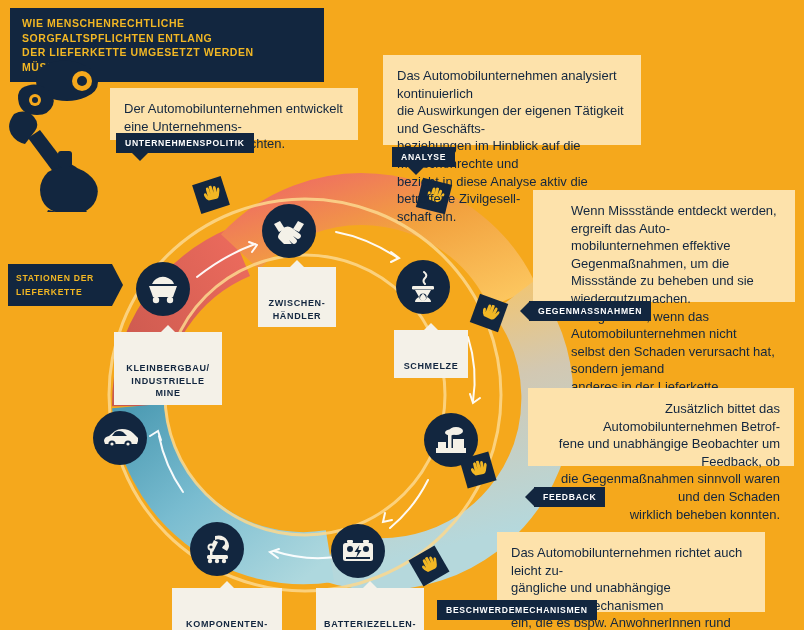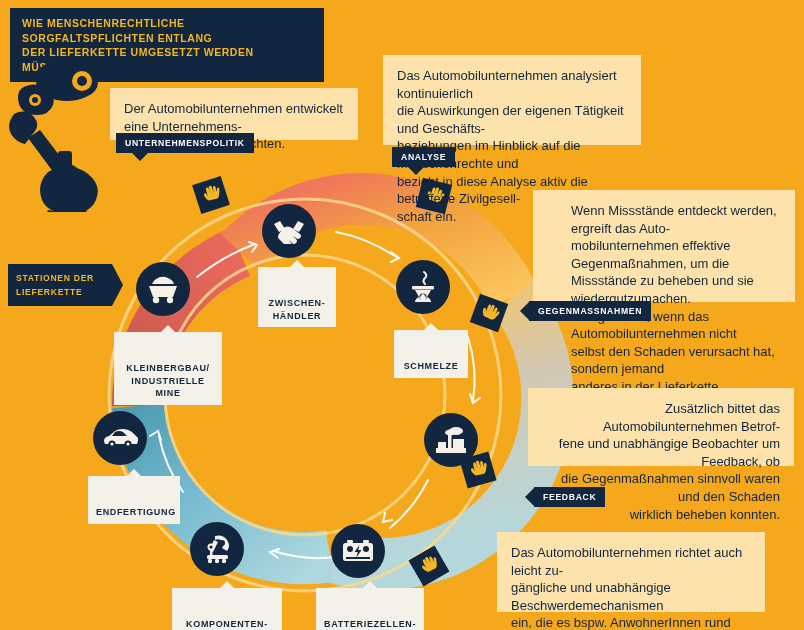--- a/index.html
+++ b/index.html
@@ -360,24 +360,20 @@
         <path d="M13 5 q4-2 8 0 l4 4 H10 z"></path>
         <circle cx="10" cy="17" r="3.6"></circle>
         <circle cx="26" cy="17" r="3.6"></circle>
       </g>
       <g fill="#f4f1e8">
         <circle cx="10" cy="17" r="1.6"></circle>
         <circle cx="26" cy="17" r="1.6"></circle>
       </g>
     </svg>
   </div>
-  <div class="station-label" style="left:88px; top:476px; width:76px;">
-    <span class="up-tail"></span>
-    <span>ENDFERTIGUNG</span>
-  </div>
 
   <div class="hand-badge" style="left:196px; top:180px; transform:rotate(-18deg);">
     <svg width="19" height="19" viewBox="0 0 24 24">
       <path fill="#f2b724" d="M6 20 q-4-4-4.5-9 q-.4-3.5 2-3.5 q2 0 2.4 3 l.6 3 l.5-10.5 q0-3 2.3-3 q2.3 0 2.3 3 l0 8 l.6-10 q0-3 2.3-3 q2.3 0 2.3 3 l0 10 l1.2-7.5 q.5-3 2.7-2.5 q2 .5 1.6 3.5 l-.8 7 l1.8-4.5 q1.2-2.6 3-1.4 q1.7 1.2 .5 3.6 l-3.5 8 q-1.5 3.5-5 3.8 z" transform="scale(0.82) translate(2,1)"></path>
     </svg>
   </div>
   <div class="hand-badge" style="left:419px; top:181px; transform:rotate(14deg);">
     <svg width="19" height="19" viewBox="0 0 24 24">
       <path fill="#f2b724" d="M6 20 q-4-4-4.5-9 q-.4-3.5 2-3.5 q2 0 2.4 3 l.6 3 l.5-10.5 q0-3 2.3-3 q2.3 0 2.3 3 l0 8 l.6-10 q0-3 2.3-3 q2.3 0 2.3 3 l0 10 l1.2-7.5 q.5-3 2.7-2.5 q2 .5 1.6 3.5 l-.8 7 l1.8-4.5 q1.2-2.6 3-1.4 q1.7 1.2 .5 3.6 l-3.5 8 q-1.5 3.5-5 3.8 z" transform="scale(0.82) translate(2,1)"></path>
     </svg>
@@ -430,14 +426,15 @@
 wirklich beheben konnten.</p>
   </div>
   <div class="tag left-tail" style="left:534px; top:458px;margin-top:29px;">FEEDBACK</div>
 
   <div class="callout" style="left:497px; top:525px; width:268px; height:80px;margin-top:7px;">
     <p style="white-space:pre-line;">Das Automobilunternehmen richtet auch leicht zu-
 gängliche und unabhängige Beschwerdemechanismen
 ein, die es bspw. AnwohnerInnen rund um eine Mine
 ermöglichen, zu melden, wenn etwas schief läuft.</p>
   </div>
+  <div class="tag" style="left:437px; top:600px;">BESCHWERDEMECHANISMEN</div>
 
 </div>
 
 </body></html>

